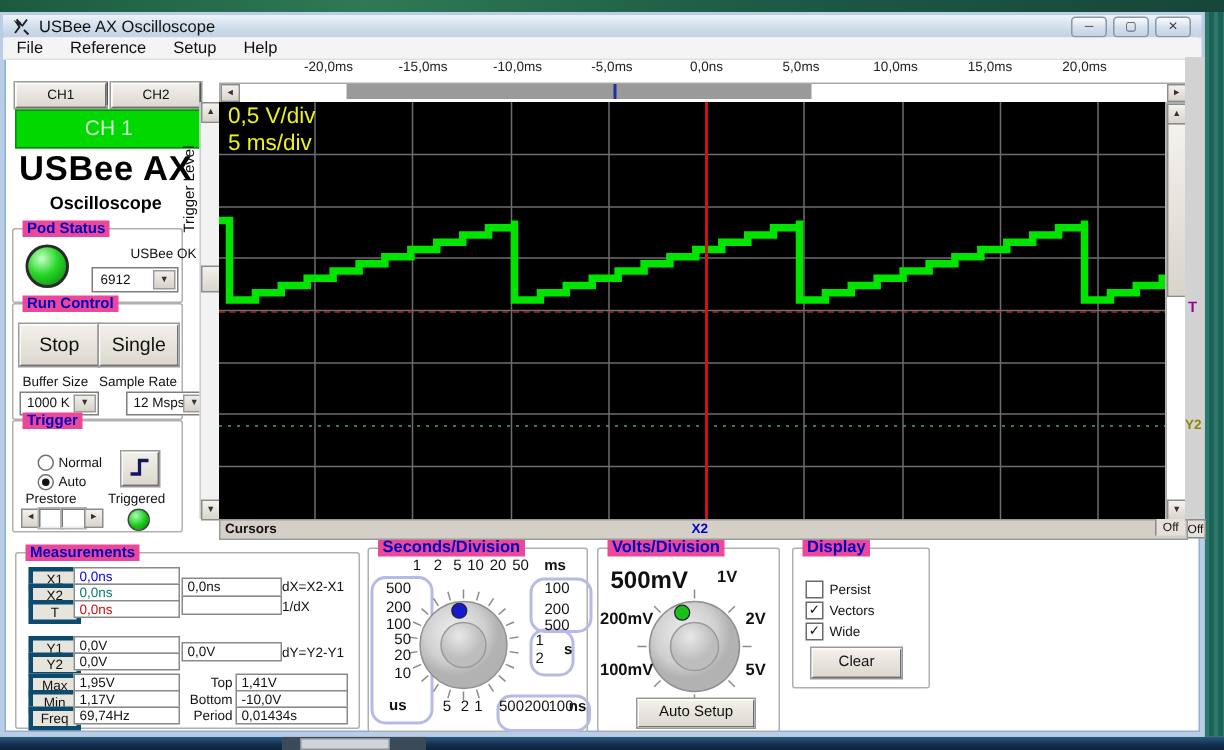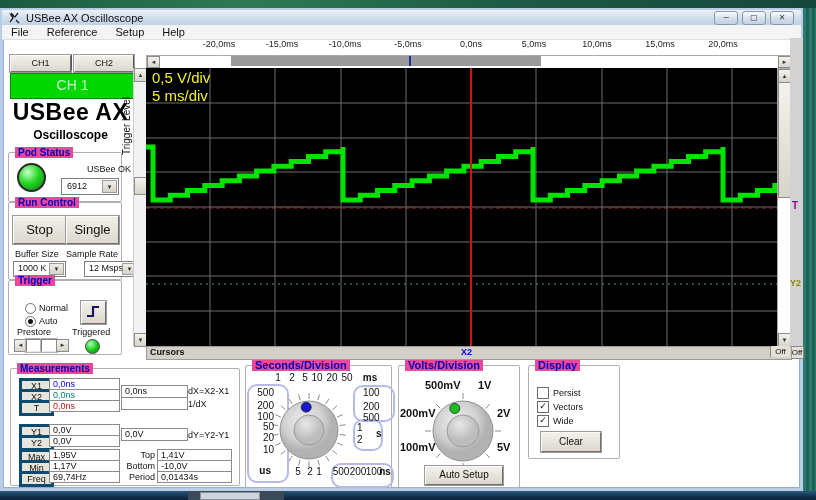--- a/index.html
+++ b/index.html
@@ -327,21 +327,21 @@
         <line x1="86.62741699796952" y1="87.62741699796952" x2="90.87005768508881" y2="91.8700576850888" stroke="#8a8a8a" stroke-width="1"></line>
         <line x1="64" y1="97" x2="64" y2="103" stroke="#8a8a8a" stroke-width="1"></line>
         <line x1="41.37258300203048" y1="87.62741699796952" x2="37.1299423149112" y2="91.87005768508881" stroke="#8a8a8a" stroke-width="1"></line>
         <line x1="32" y1="65" x2="26" y2="65" stroke="#8a8a8a" stroke-width="1"></line>
         <line x1="41.372583002030474" y1="42.37258300203048" x2="37.12994231491119" y2="38.1299423149112" stroke="#8a8a8a" stroke-width="1"></line>
         <circle cx="64" cy="65" r="30" fill="url(#volt-knobg)" stroke="#909090"></circle>
         <circle cx="64" cy="65" r="16" fill="url(#volt-knobg2)" stroke="#9a9a9a"></circle>
         <circle cx="55.79151656018395" cy="42.4473771011382" r="5" fill="#18c018" stroke="#223" stroke-width="0.8"></circle>
       </svg>
     <div class="abs btn3d" style="left:26px;top:100px;width:76px;height:17px;font-size:10px;line-height:16px;">Auto Setup</div>
-  <span class="dial-lbl" style="left: 26px; top: 13px; font-weight: bold; font-size: 11px;">500mV</span>
+  <span class="dial-lbl" style="left: 8px; top: 13px; font-weight: bold; font-size: 16px;">500mV</span>
       <span class="dial-lbl" style="left: 79px; top: 13px; font-weight: bold; font-size: 11px;">1V</span>
       <span class="dial-lbl" style="left: 1px; top: 41px; font-weight: bold; font-size: 11px;">200mV</span>
       <span class="dial-lbl" style="left: 98px; top: 41px; font-weight: bold; font-size: 11px;">2V</span>
       <span class="dial-lbl" style="left: 1px; top: 75px; font-weight: bold; font-size: 11px;">100mV</span>
       <span class="dial-lbl" style="left: 98px; top: 75px; font-weight: bold; font-size: 11px;">5V</span>
     </div>
 
   <div class="abs groupbox" id="disp-group" style="left:528px;top:365px;width:90px;height:92px;">
     <div class="grouplbl" style="font-size:11px;">Display</div>
     <div class="abs btn3d" style="left:12px;top:66px;width:58px;height:18px;font-size:10px;line-height:17px;">Clear</div>

